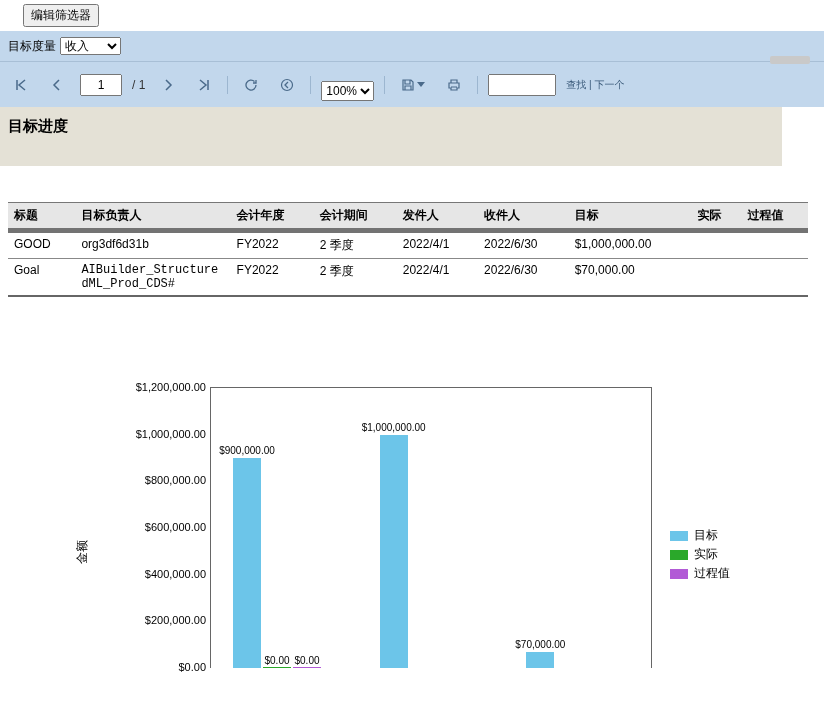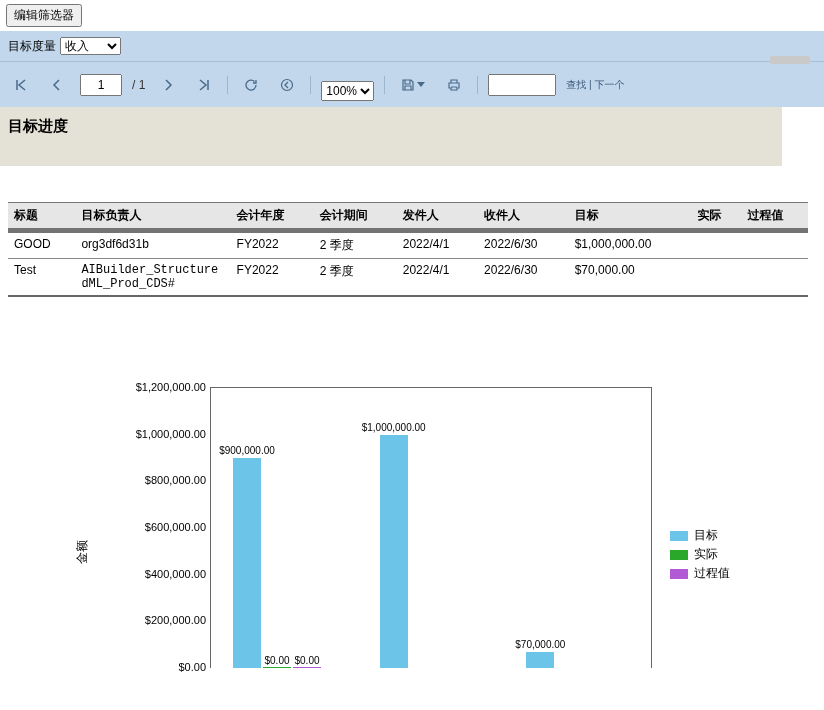--- a/index.html
+++ b/index.html
@@ -1,17 +1,17 @@
 <!DOCTYPE html>
 <html><head>
 <meta charset="utf-8">
 <style>
 html,body{margin:0;padding:0;font-family:Arial,"Microsoft YaHei",sans-serif;font-size:12px;color:#000;}
 body{background:#fff;width:824px;}
-.top-btn-row{padding:4px 6px;}
+.top-btn-row{padding:4px 23px;}
 .edit-filter-btn{font-size:12px;padding:1px 6px;}
 .filter-bar{background:#c2d7ec;padding:6px 8px;display:flex;align-items:center;gap:4px;}
 .filter-bar select{font-size:12px;}
 .toolbar-wrap{position:relative;}
 .toolbar{background:#c2d7ec;border-top:1px solid #a8bfd6;padding:6px 8px;display:flex;align-items:center;gap:10px;}
 .tool-btn{width:26px;height:22px;display:flex;align-items:center;justify-content:center;color:#4a6a8a;cursor:pointer;}
 .tool-sep{width:1px;height:18px;background:#9cb6d0;}
 .page-input{width:34px;text-align:center;font-size:12px;height:16px;}
 .page-total{color:#333;}
 .zoom-select{font-size:12px;height:20px;margin-top:13px;}
@@ -131,21 +131,21 @@
         <td style="max-width:100px;word-wrap:break-word;">org3df6d31b</td>
         <td>FY2022</td>
         <td>2 季度</td>
         <td>2022/4/1</td>
         <td>2022/6/30</td>
         <td>$1,000,000.00</td>
         <td></td>
         <td></td>
       </tr>
       <tr>
-        <td>Test</td>
+        <td>Goal</td>
         <td style="max-width:100px;word-wrap:break-word;font-family:Liberation Mono, monospace;">AIBuilder_StructuredML_Prod_CDS#</td>
         <td>FY2022</td>
         <td>2 季度</td>
         <td>2022/4/1</td>
         <td>2022/6/30</td>
         <td>$70,000.00</td>
         <td></td>
         <td></td>
       </tr>
     </tbody>

